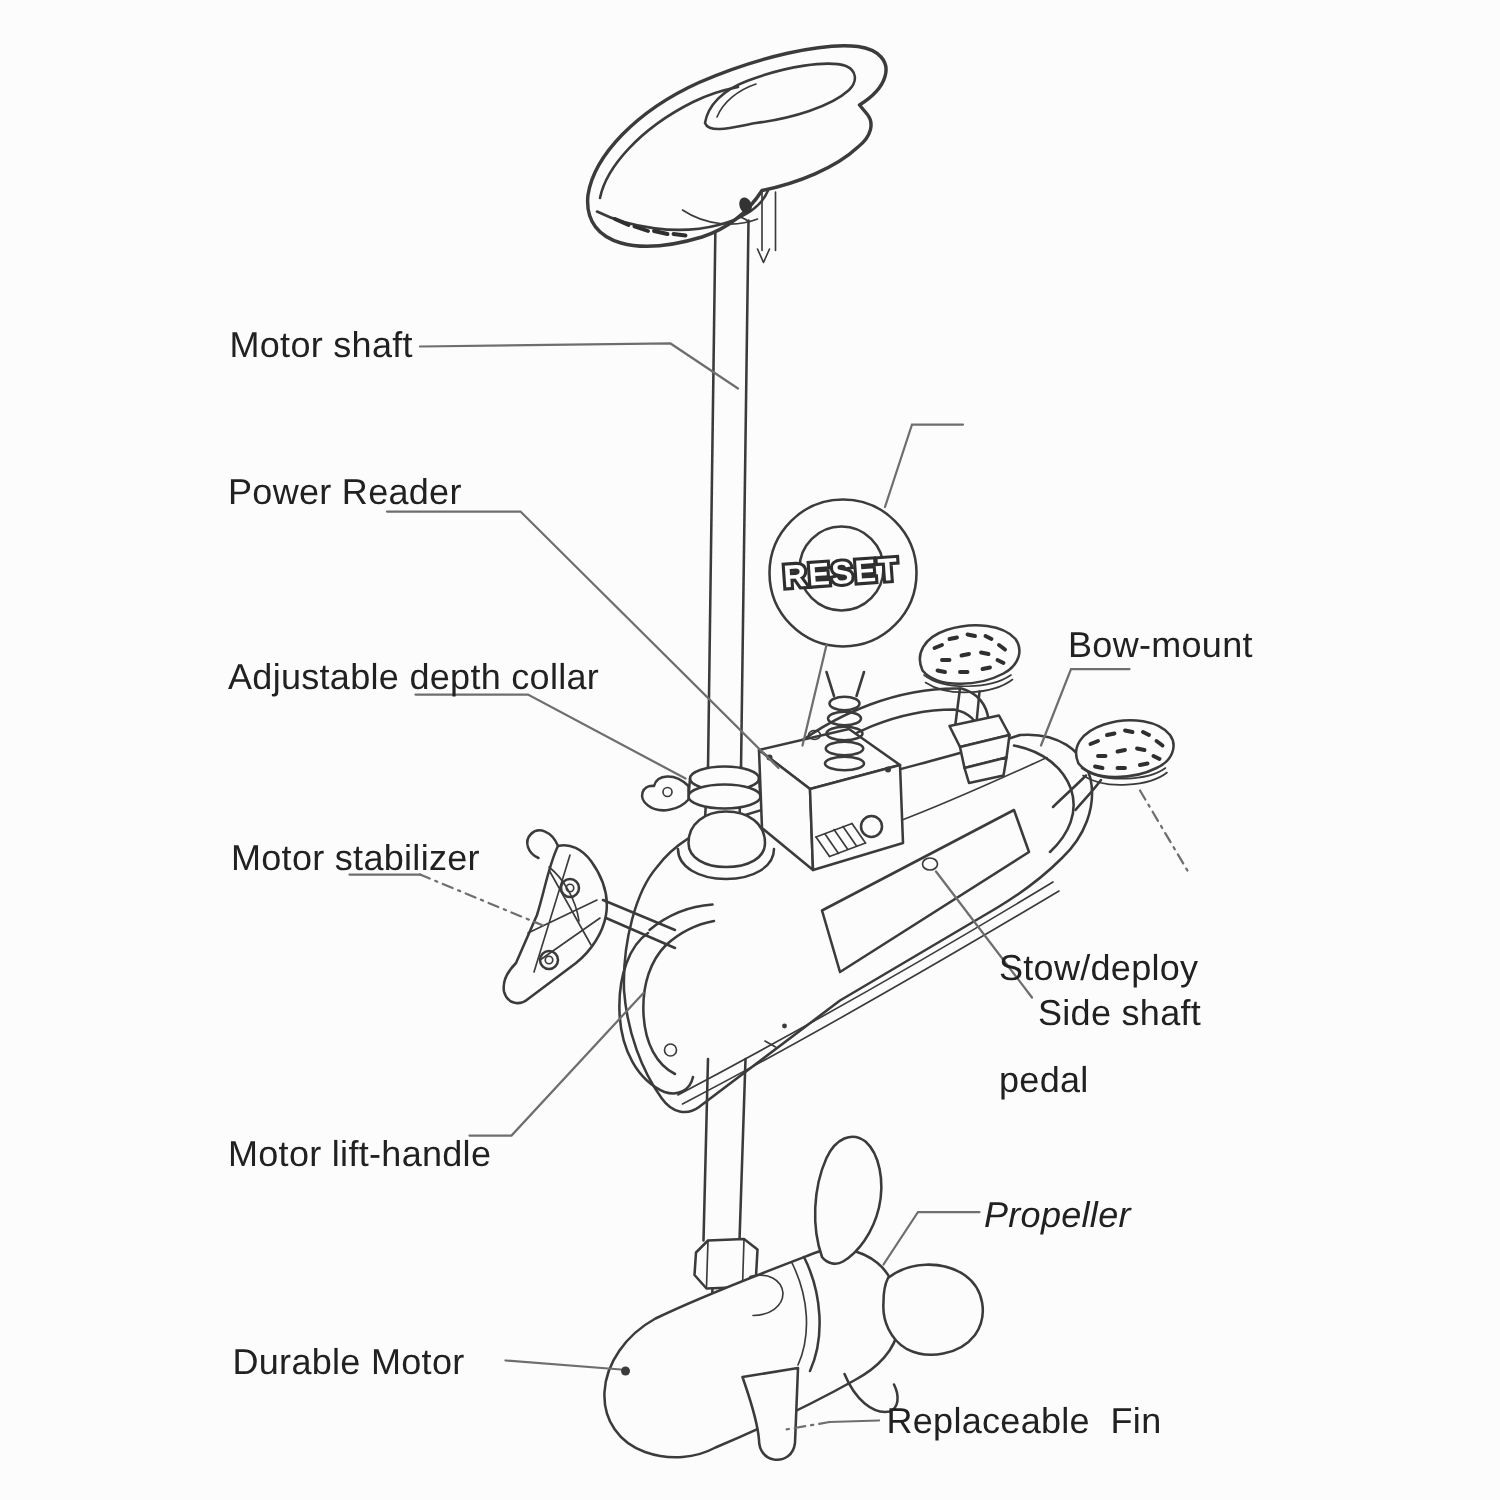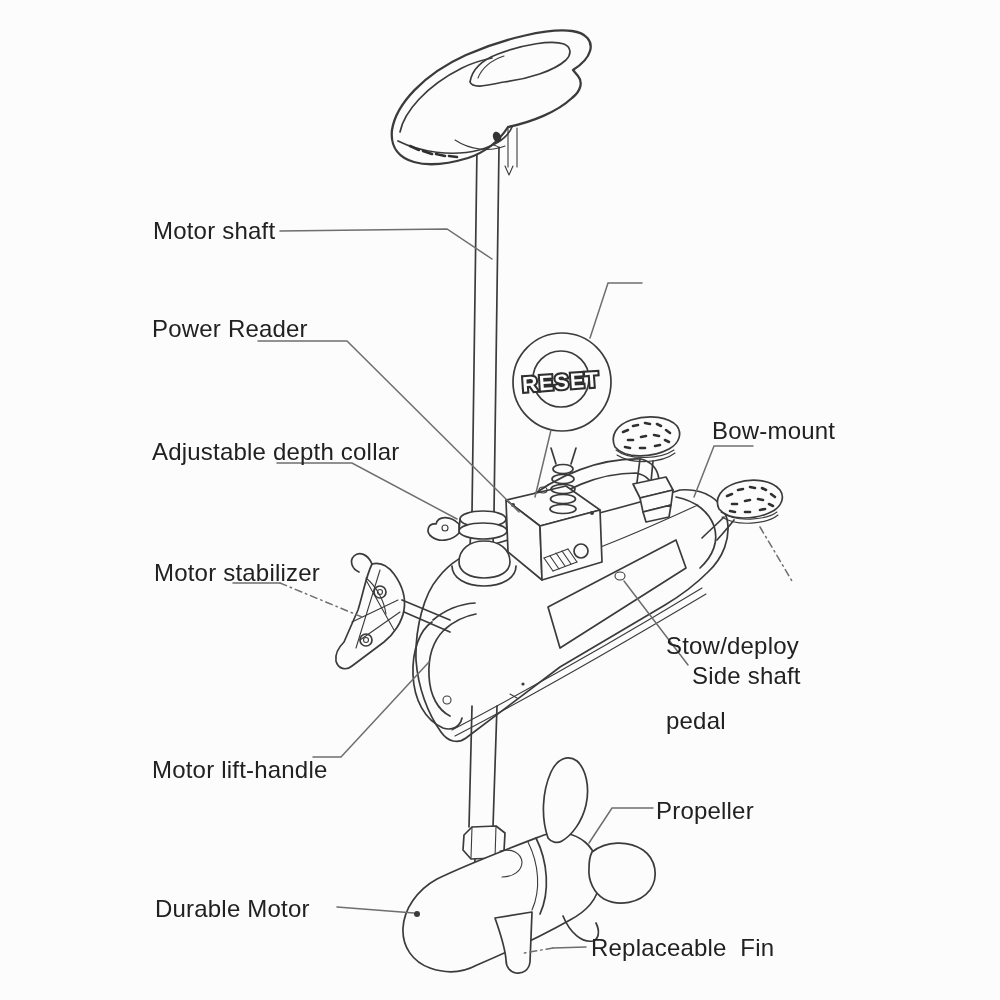--- a/index.html
+++ b/index.html
@@ -264,17 +264,17 @@
   <div class="label" style="left:152px;top:316px;">Power Reader</div>
   <div class="label" style="left:152px;top:439px;">Adjustable depth collar</div>
   <div class="label" style="left:712px;top:418px;">Bow-mount</div>
   <div class="label" style="left:154px;top:560px;">Motor stabilizer</div>
   <div class="label right" style="left:666px;top:583px;width:140px;">
     <div>Stow/deploy</div>
     <div>pedal</div>
   </div>
   <div class="label" style="left:692px;top:663px;">Side shaft</div>
   <div class="label" style="left:152px;top:743px;margin-top:14px;">Motor lift-handle</div>
-  <div class="label" style="left:656px;top:798px;">Propeller</div>
+  <div class="label" style="left:656px;top:798px;font-style:italic;">Propeller</div>
   <div class="label" style="left:155px;top:896px;">Durable Motor</div>
   <div class="label" style="left:591px;top:935px;">Replaceable  Fin</div>
 
 </div>
 
 </body></html>

